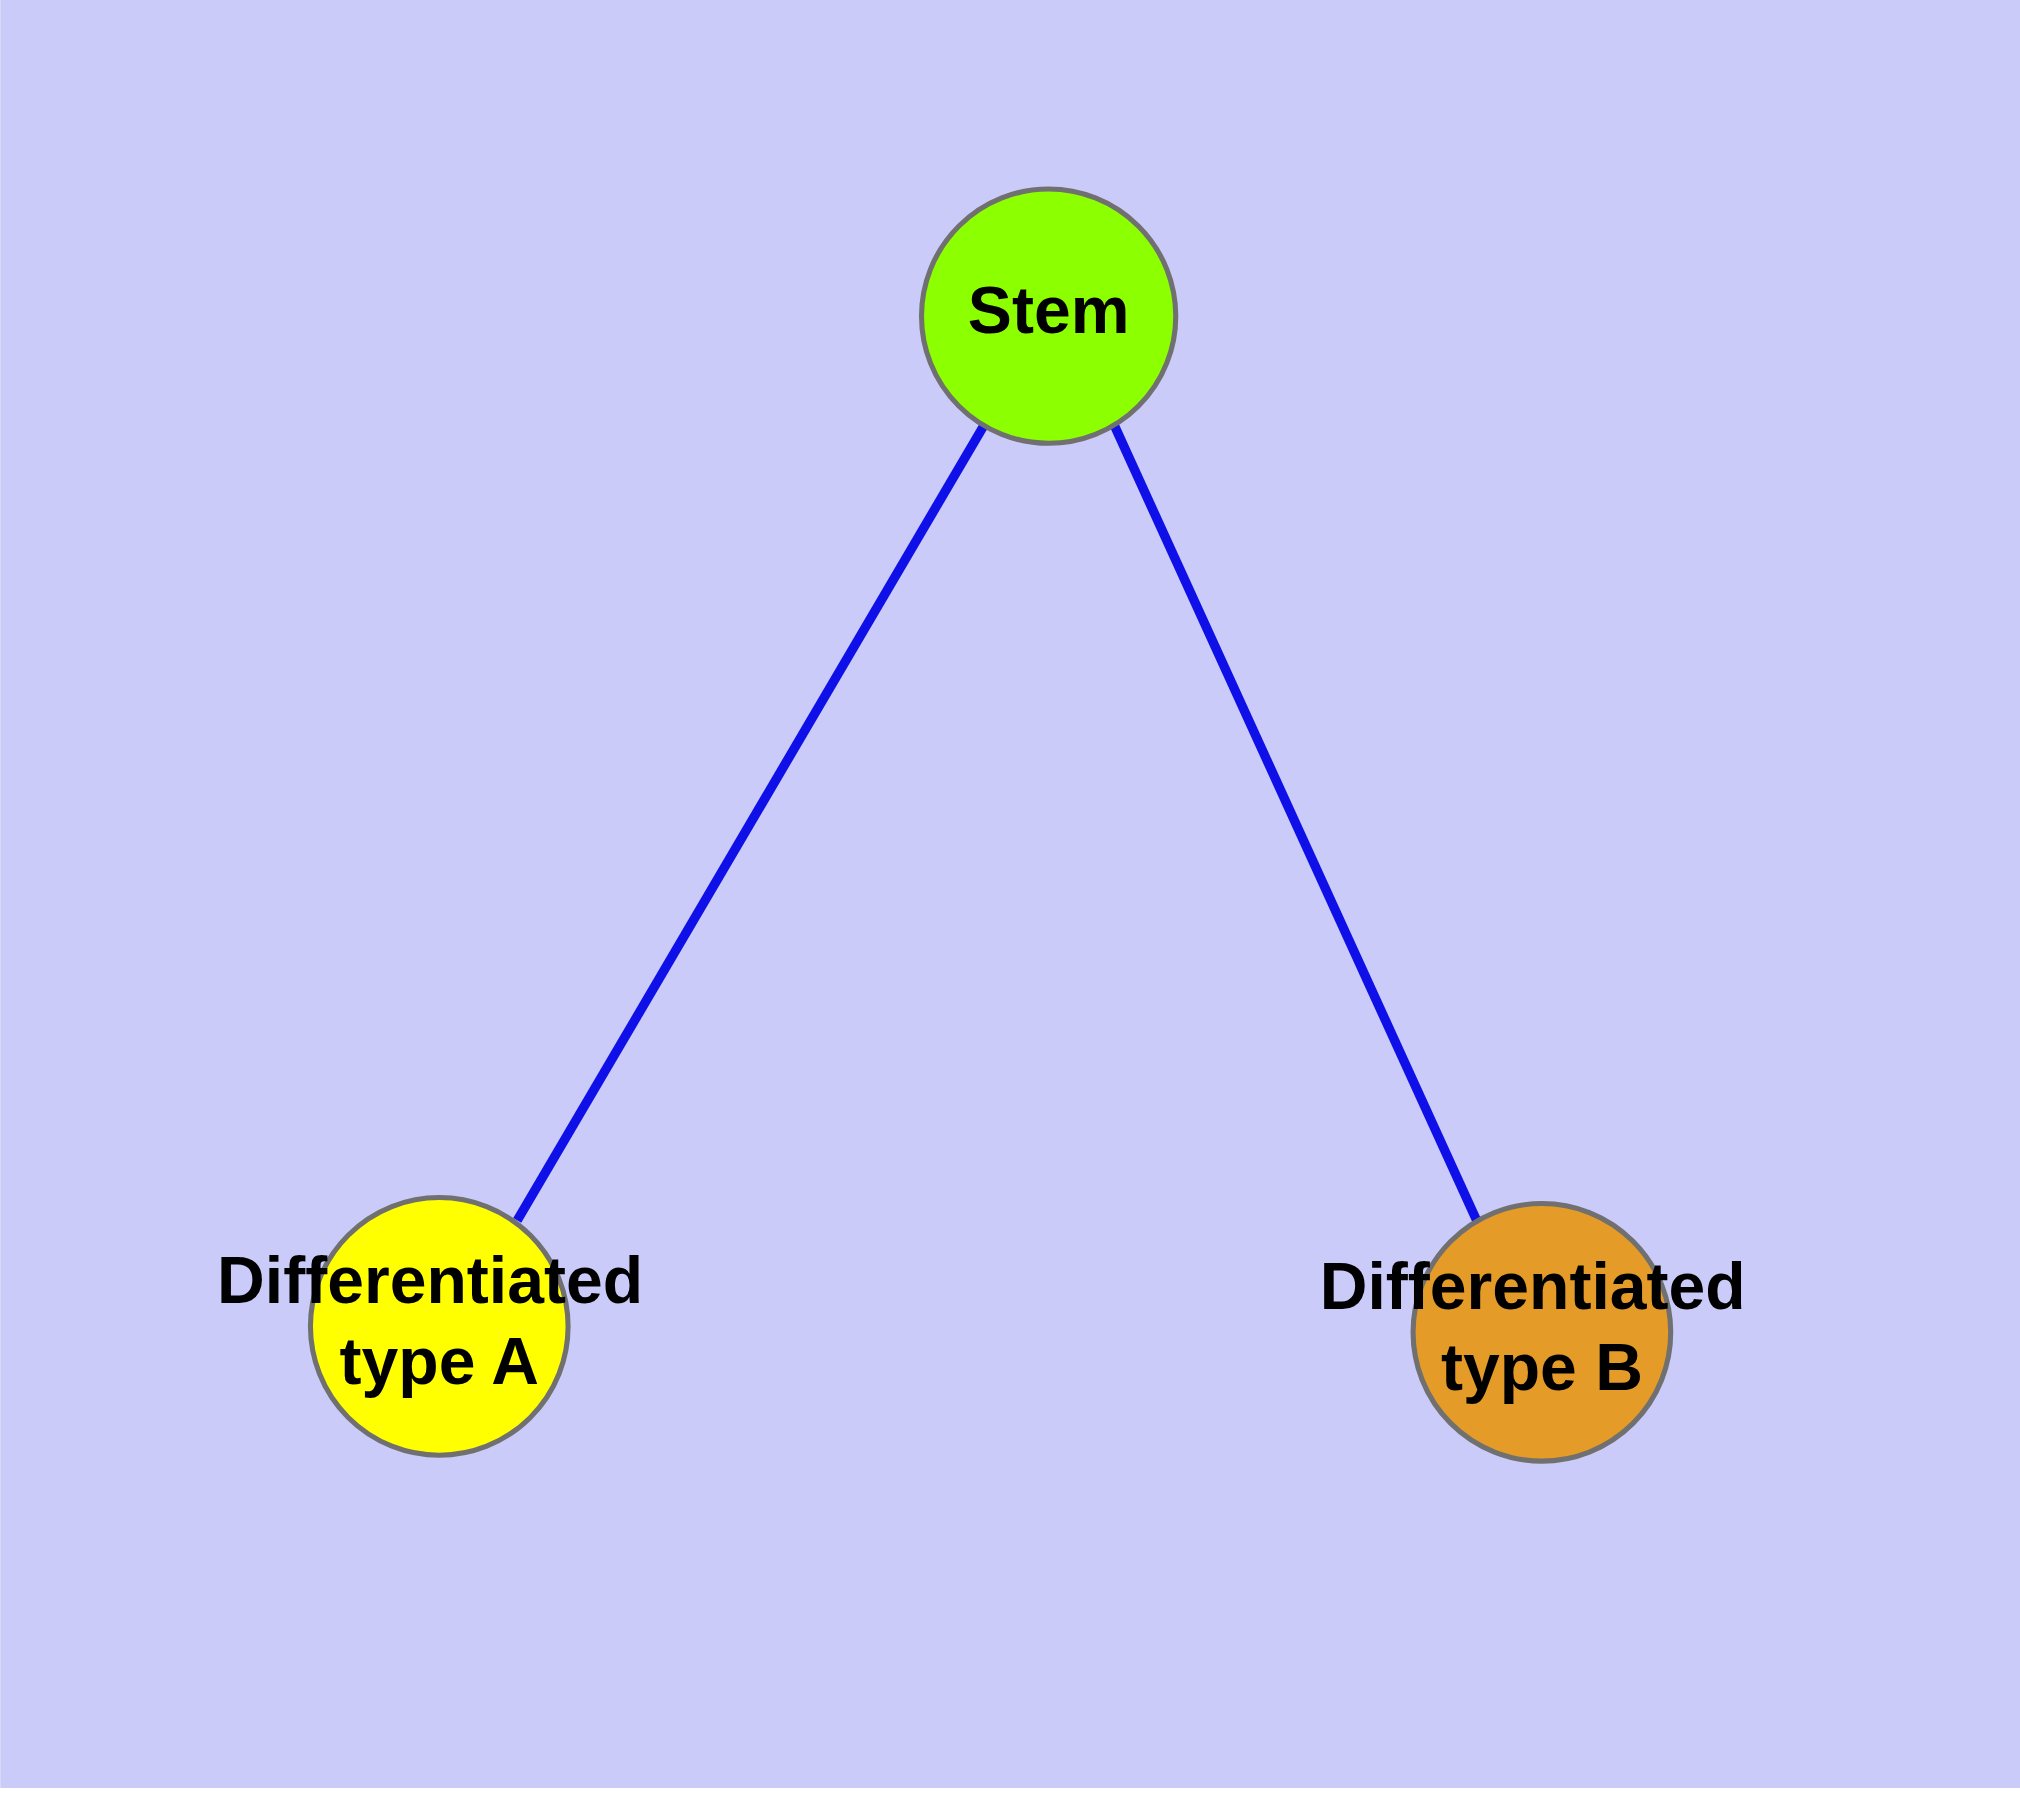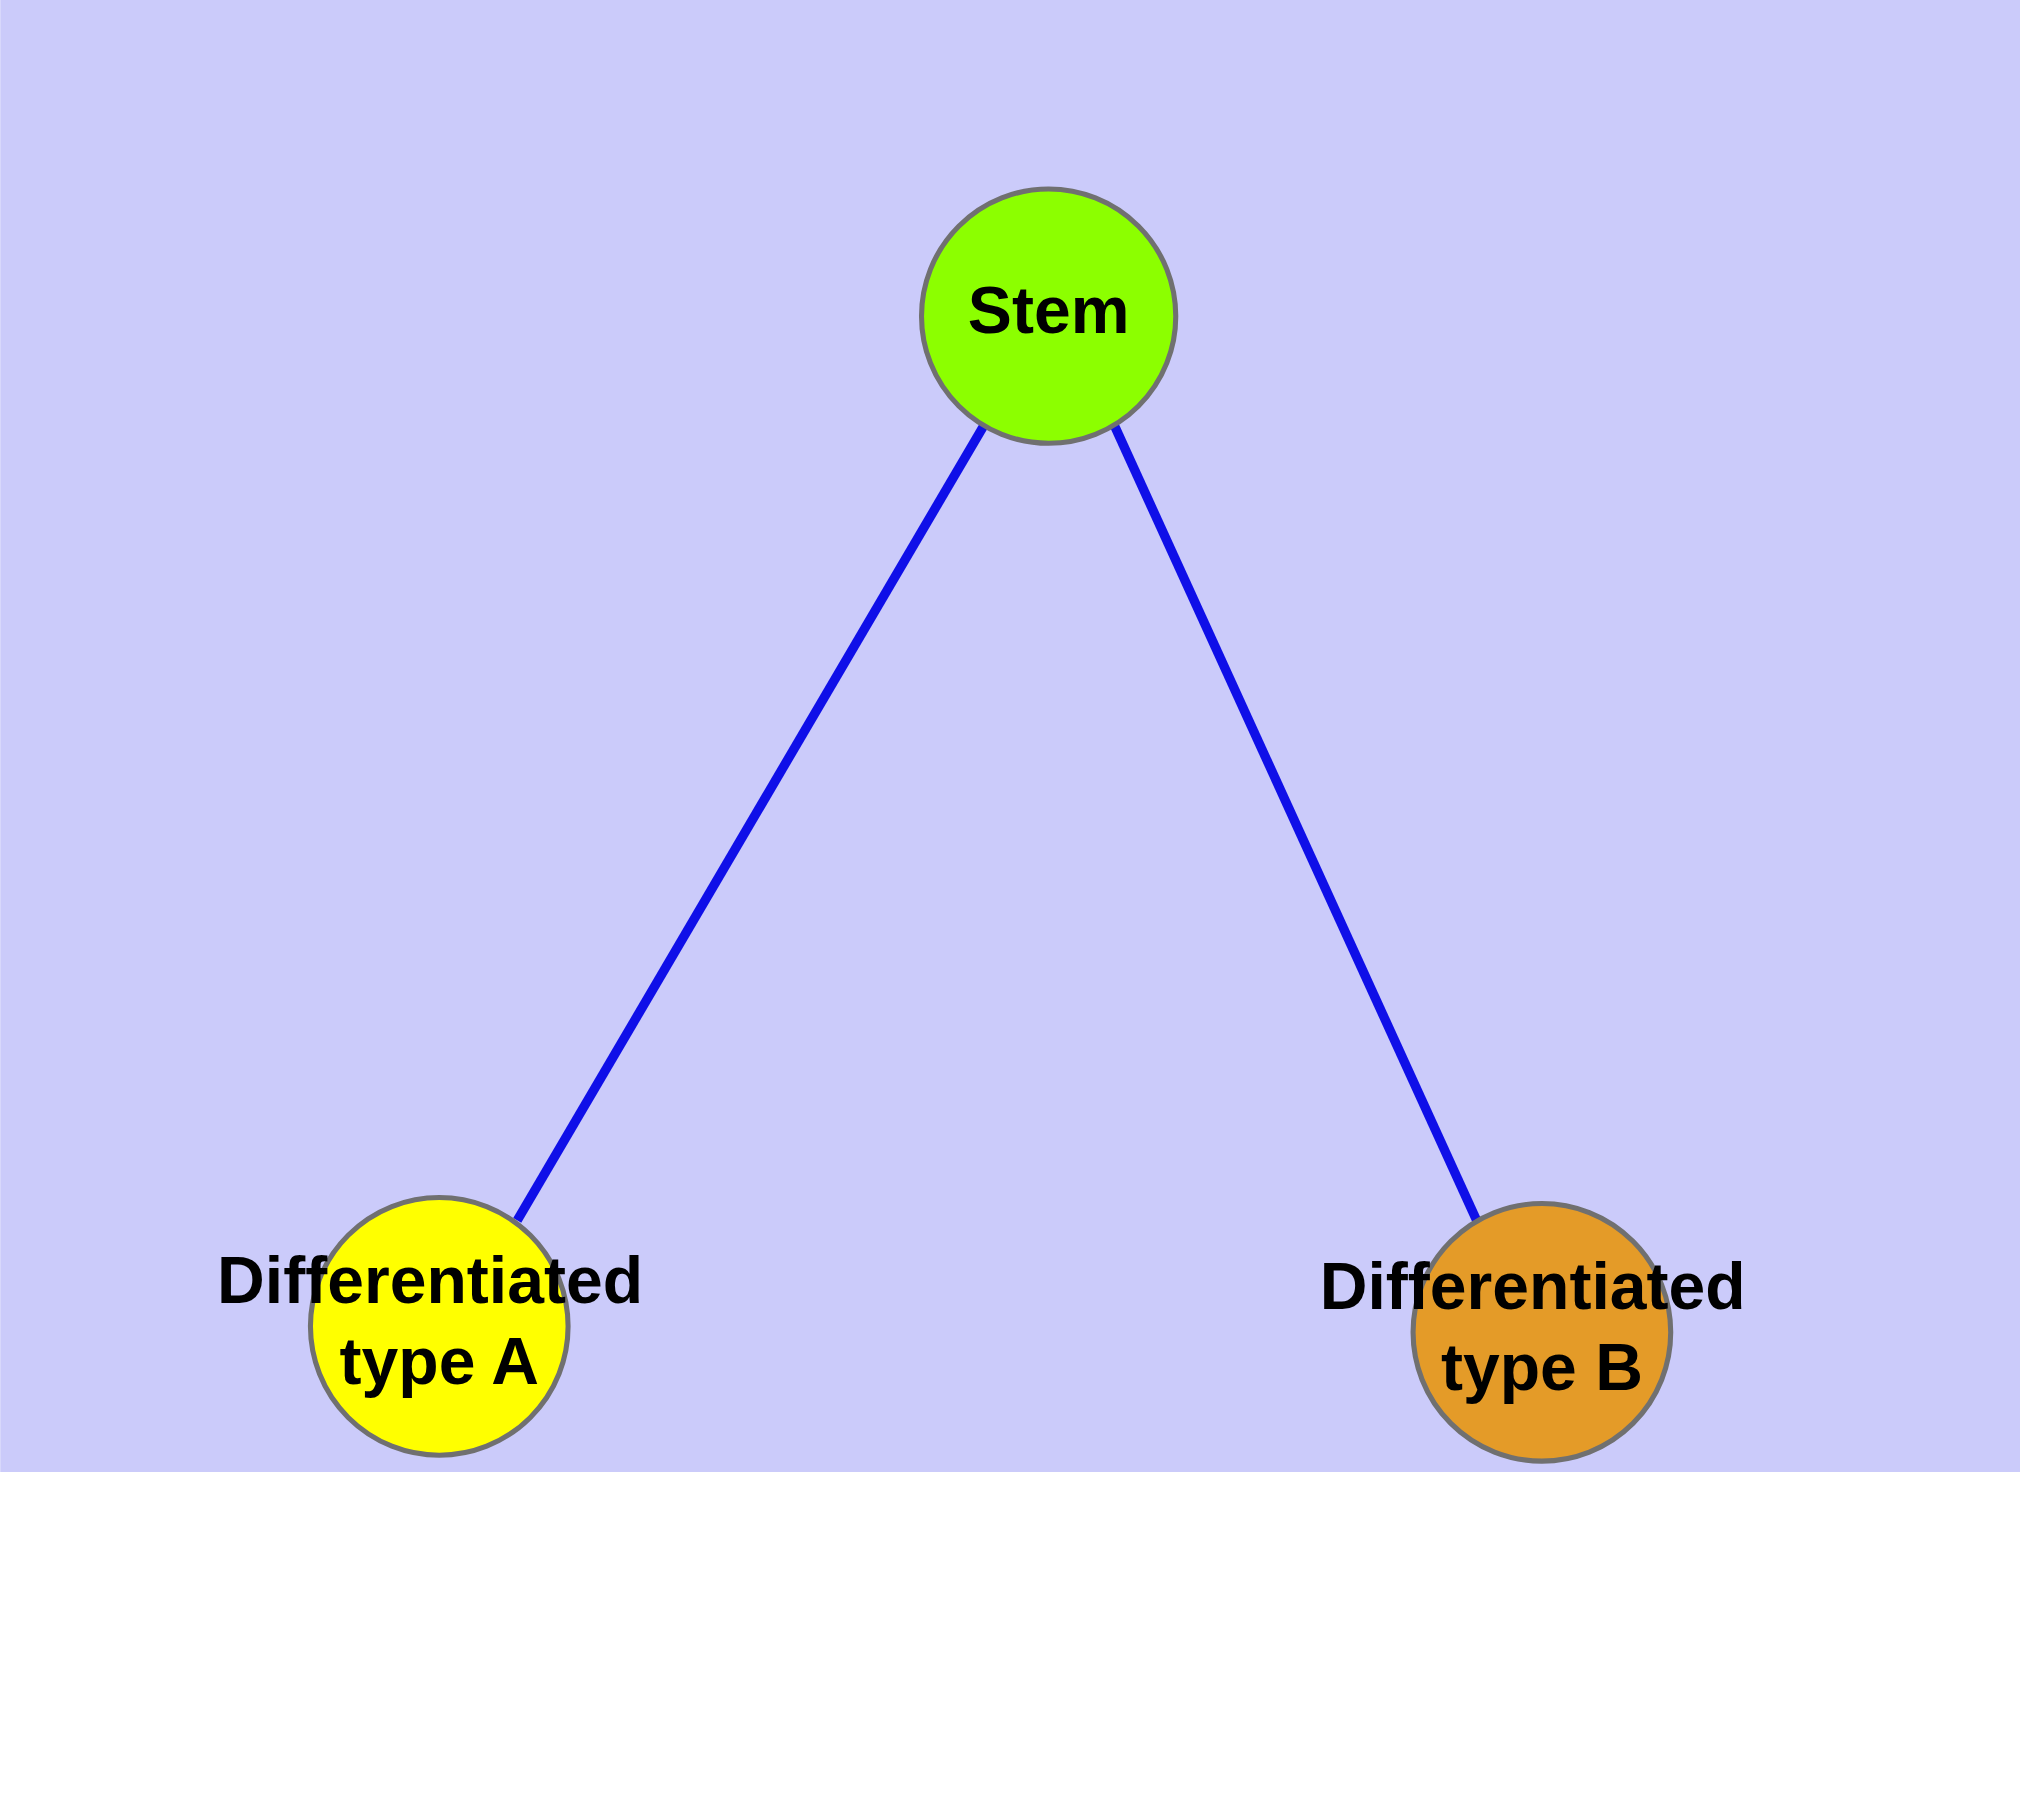--- a/index.html
+++ b/index.html
@@ -27,21 +27,21 @@
     font-family: "Liberation Sans", sans-serif;
     font-weight: bold;
     fill: #000000;
     text-anchor: middle;
     dominant-baseline: middle;
   }
 </style>
 </head>
 <body>
 
-<div id="canvas" style="width: 2021px; height: 1472px;">
+<div id="canvas" style="width: 2021px; height: 1788px;">
   <svg id="graph-svg" viewBox="0 0 2384 2138" xmlns="http://www.w3.org/2000/svg" style="width: 2021px; height: 1812px;">
 
     <rect id="bg-rect" x="0" y="0" width="2384" height="2138" fill="#cbcbfa"></rect>
 
     <g id="edges-layer">
       <line class="edge" x1="1160" y1="503" x2="610" y2="1440" stroke="#0f0fe8" stroke-width="11" stroke-linecap="butt"></line>
       <line class="edge" x1="1315" y1="503" x2="1742" y2="1440" stroke="#0f0fe8" stroke-width="11" stroke-linecap="butt"></line>
     </g>
 
     <g id="nodes-layer">

